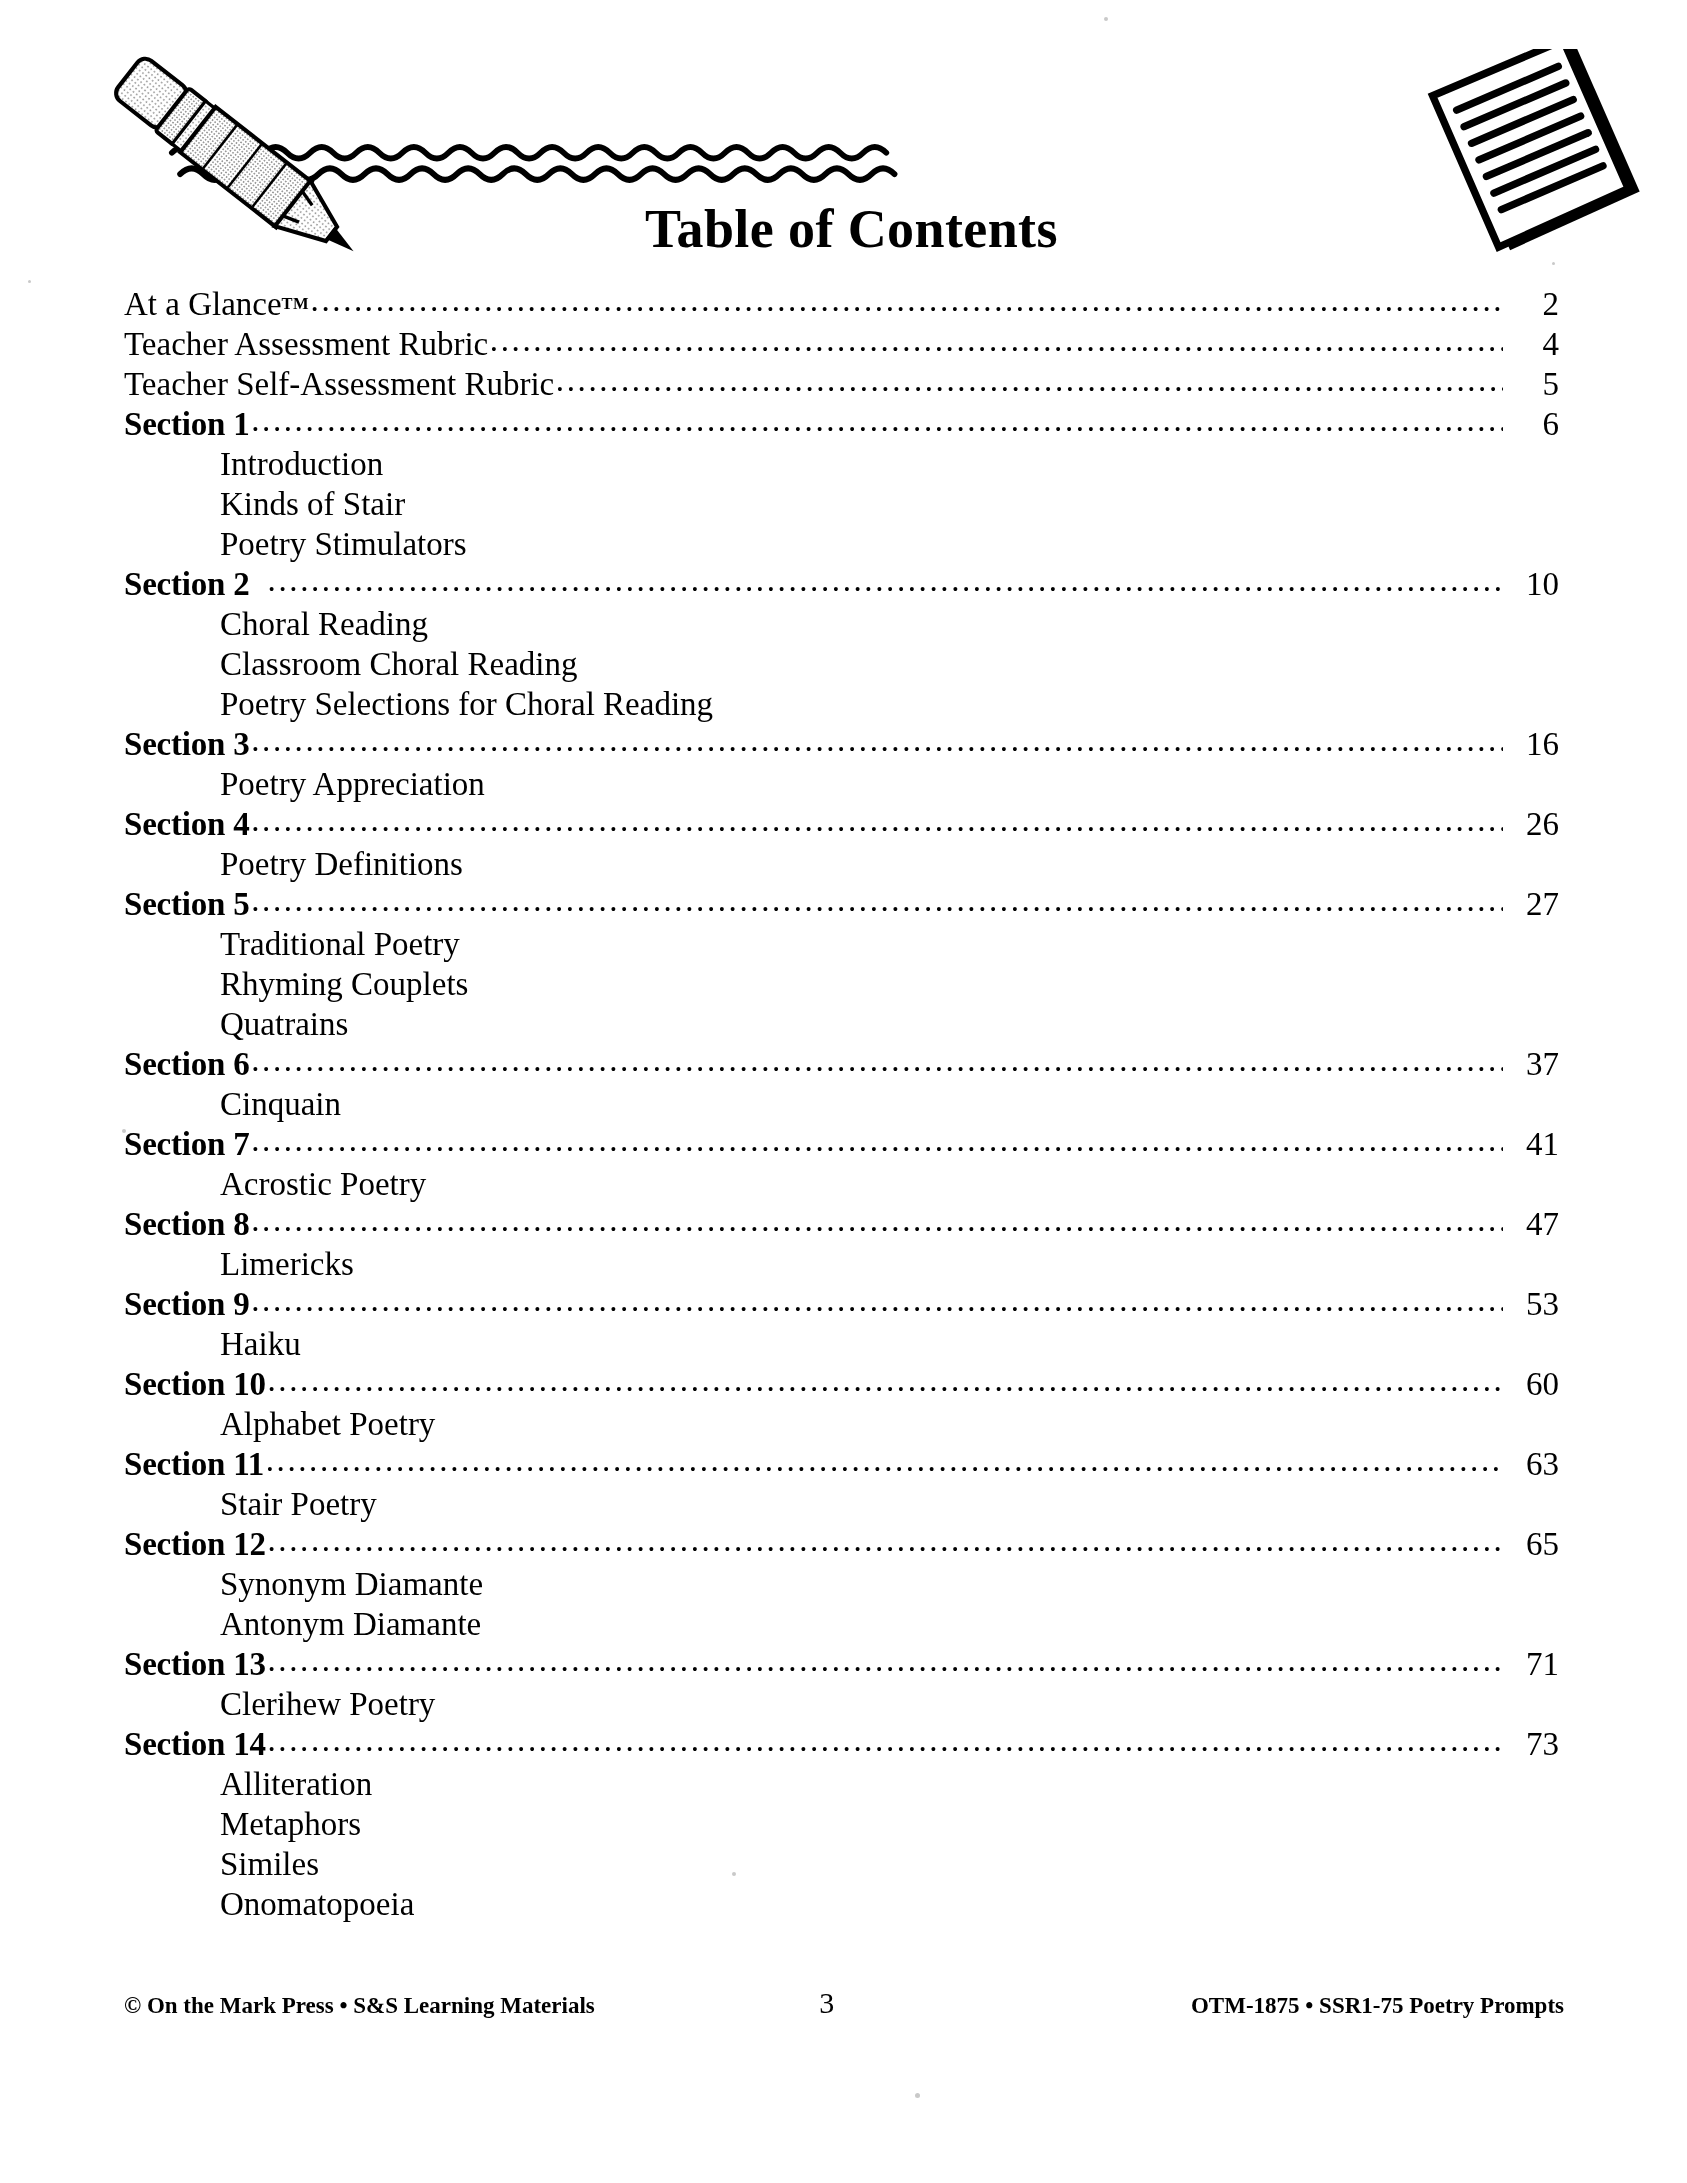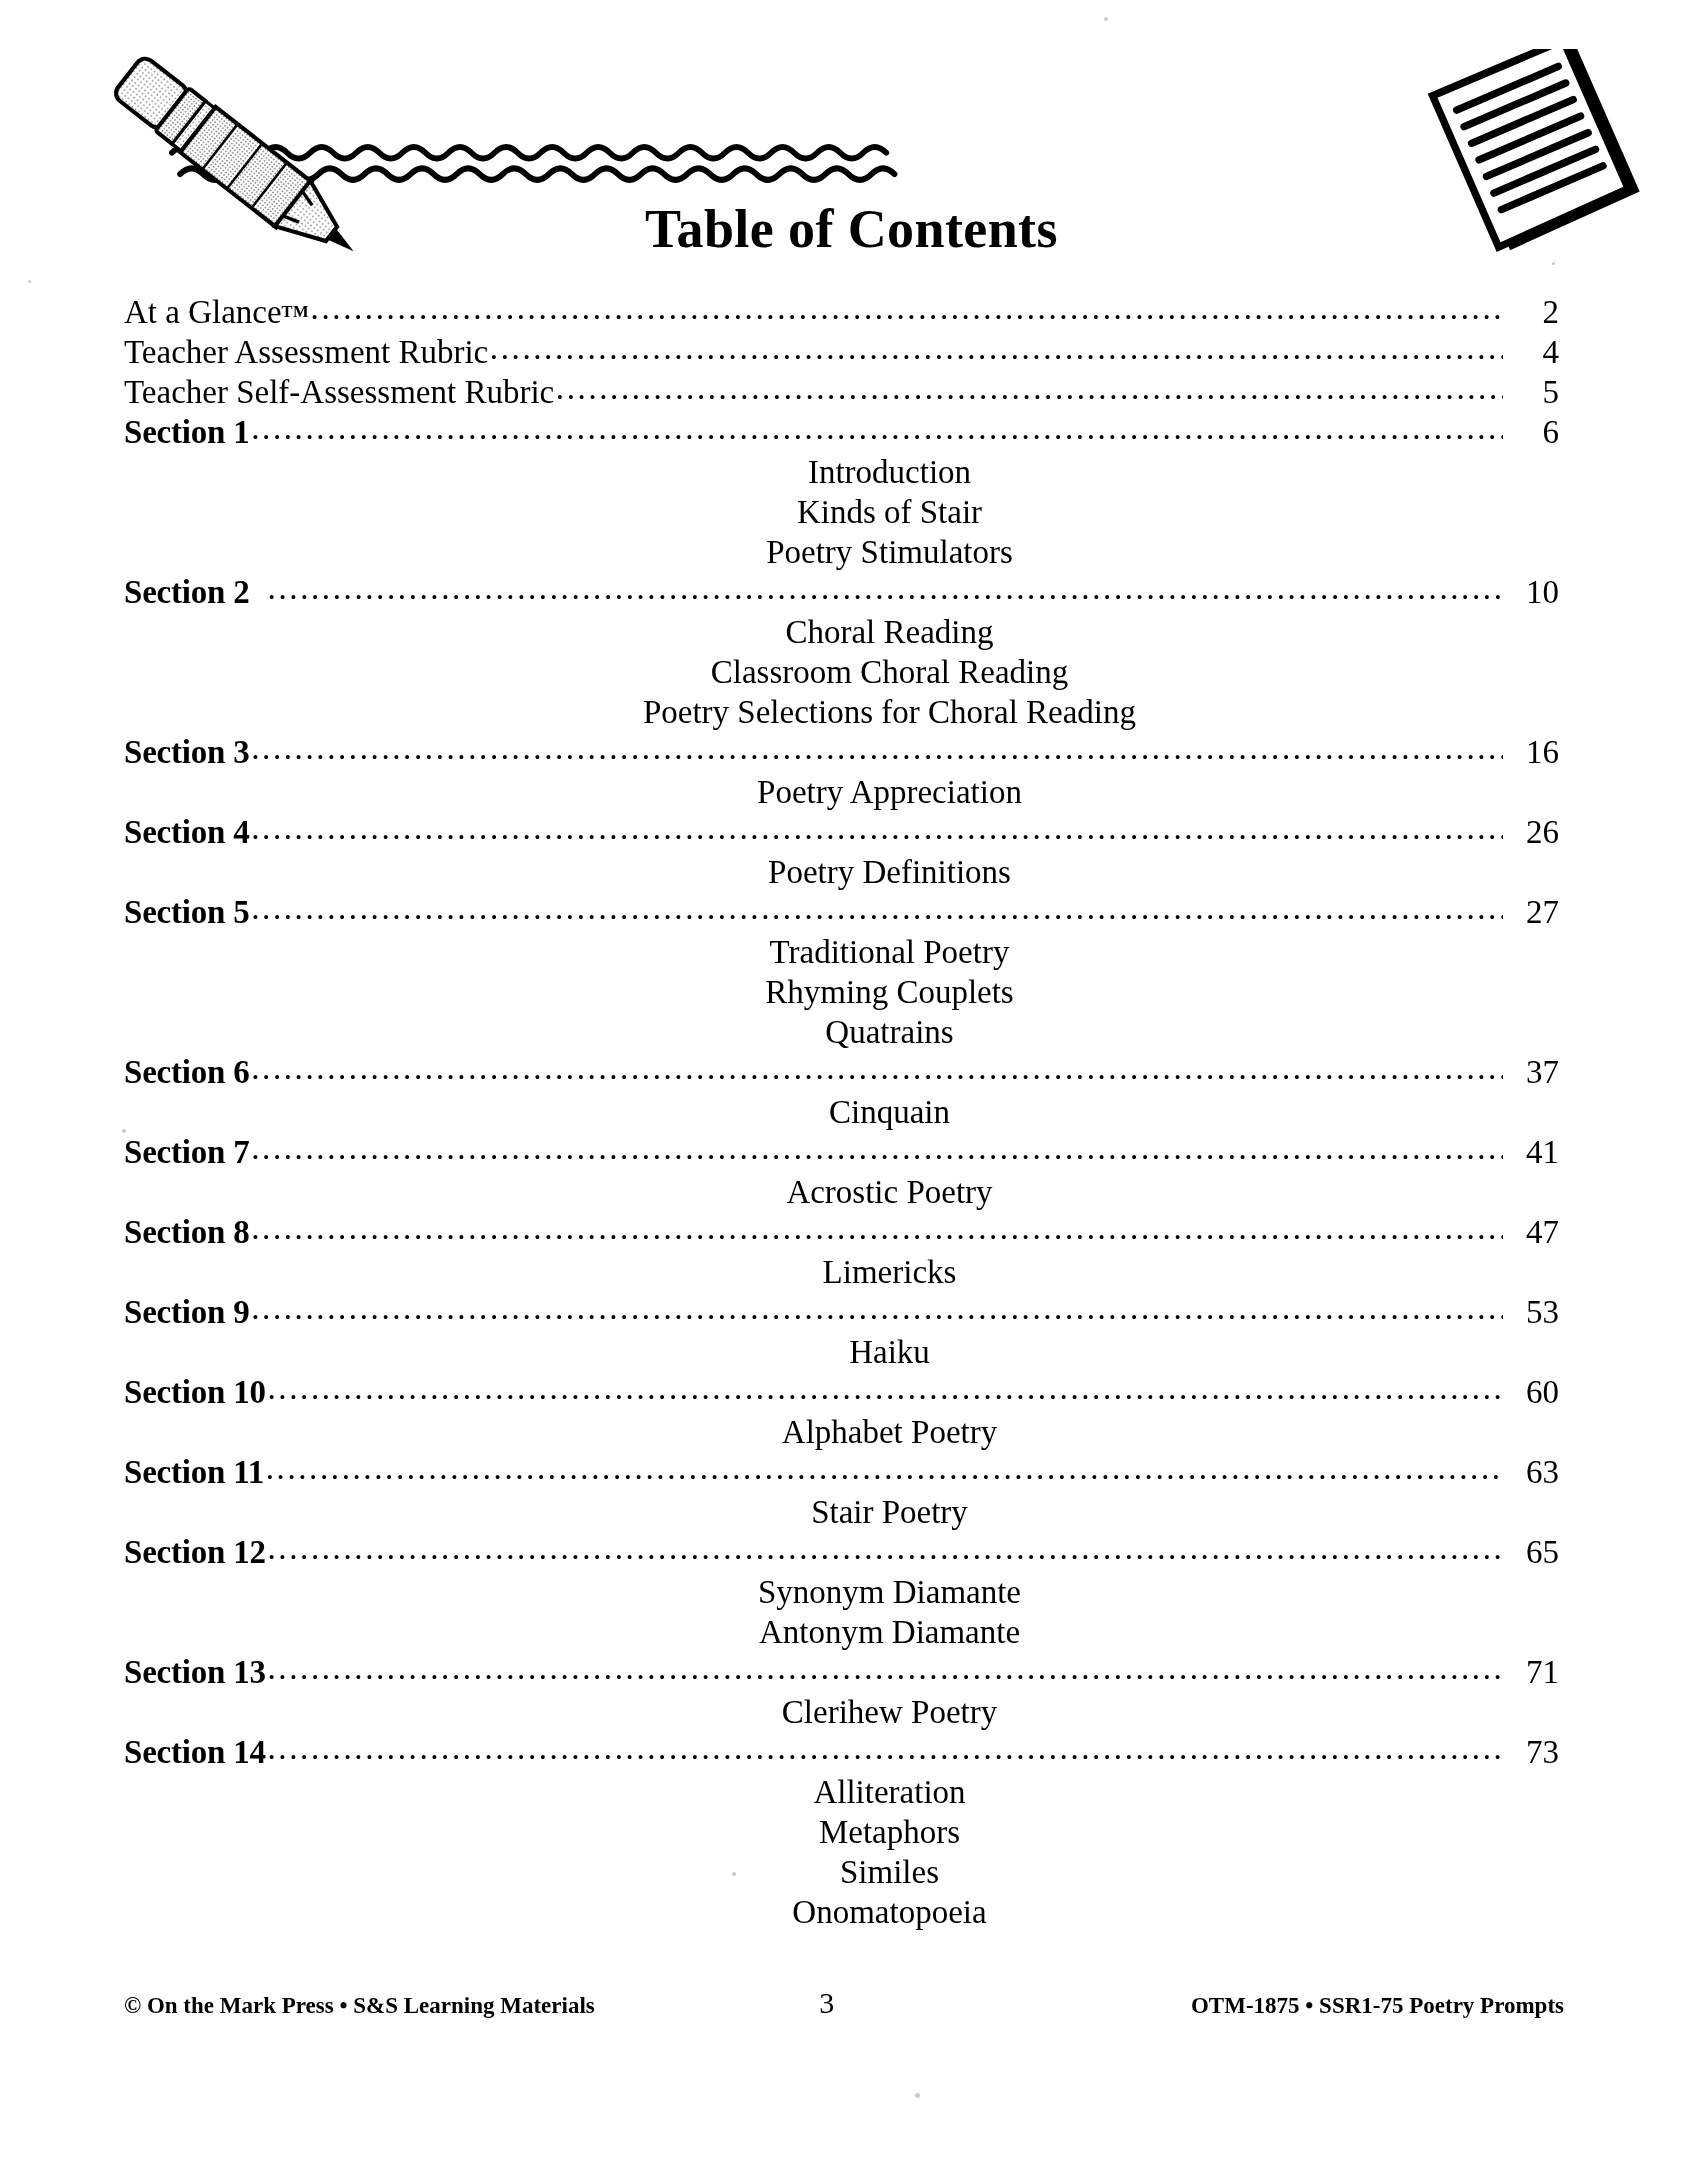--- a/index.html
+++ b/index.html
@@ -40,21 +40,21 @@
     font-weight: bold;
     letter-spacing: 0.4px;
     font-family: Liberation Serif, serif;
     margin-left: 8px;
   }
 
   
   #toc {
     position: absolute;
     left: 124px;
-    top: 292px;
+    top: 284px;
     width: 1435px;
   }
 
   .entry {
     display: flex;
     align-items: flex-end;
     width: 100%;
     height: 40px;
     line-height: 40px;
     white-space: nowrap;
@@ -104,21 +104,20 @@
     font-weight: bold;
   }
 
   
   .sub {
     height: 40px;
     line-height: 40px;
     font-size: 33px;
     padding-left: 96px;
     white-space: nowrap;
-    text-align: center;
   }
 
   
   #footer {
     position: absolute;
     left: 124px;
     top: 1986px;
     width: 1440px;
     display: flex;
     align-items: baseline;

